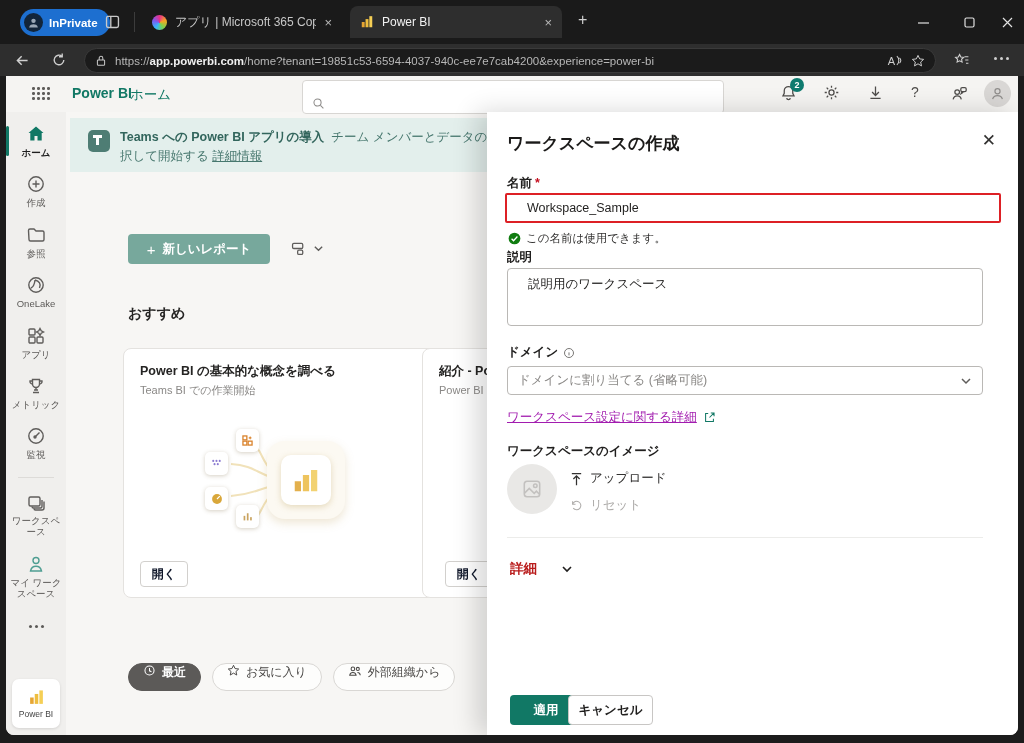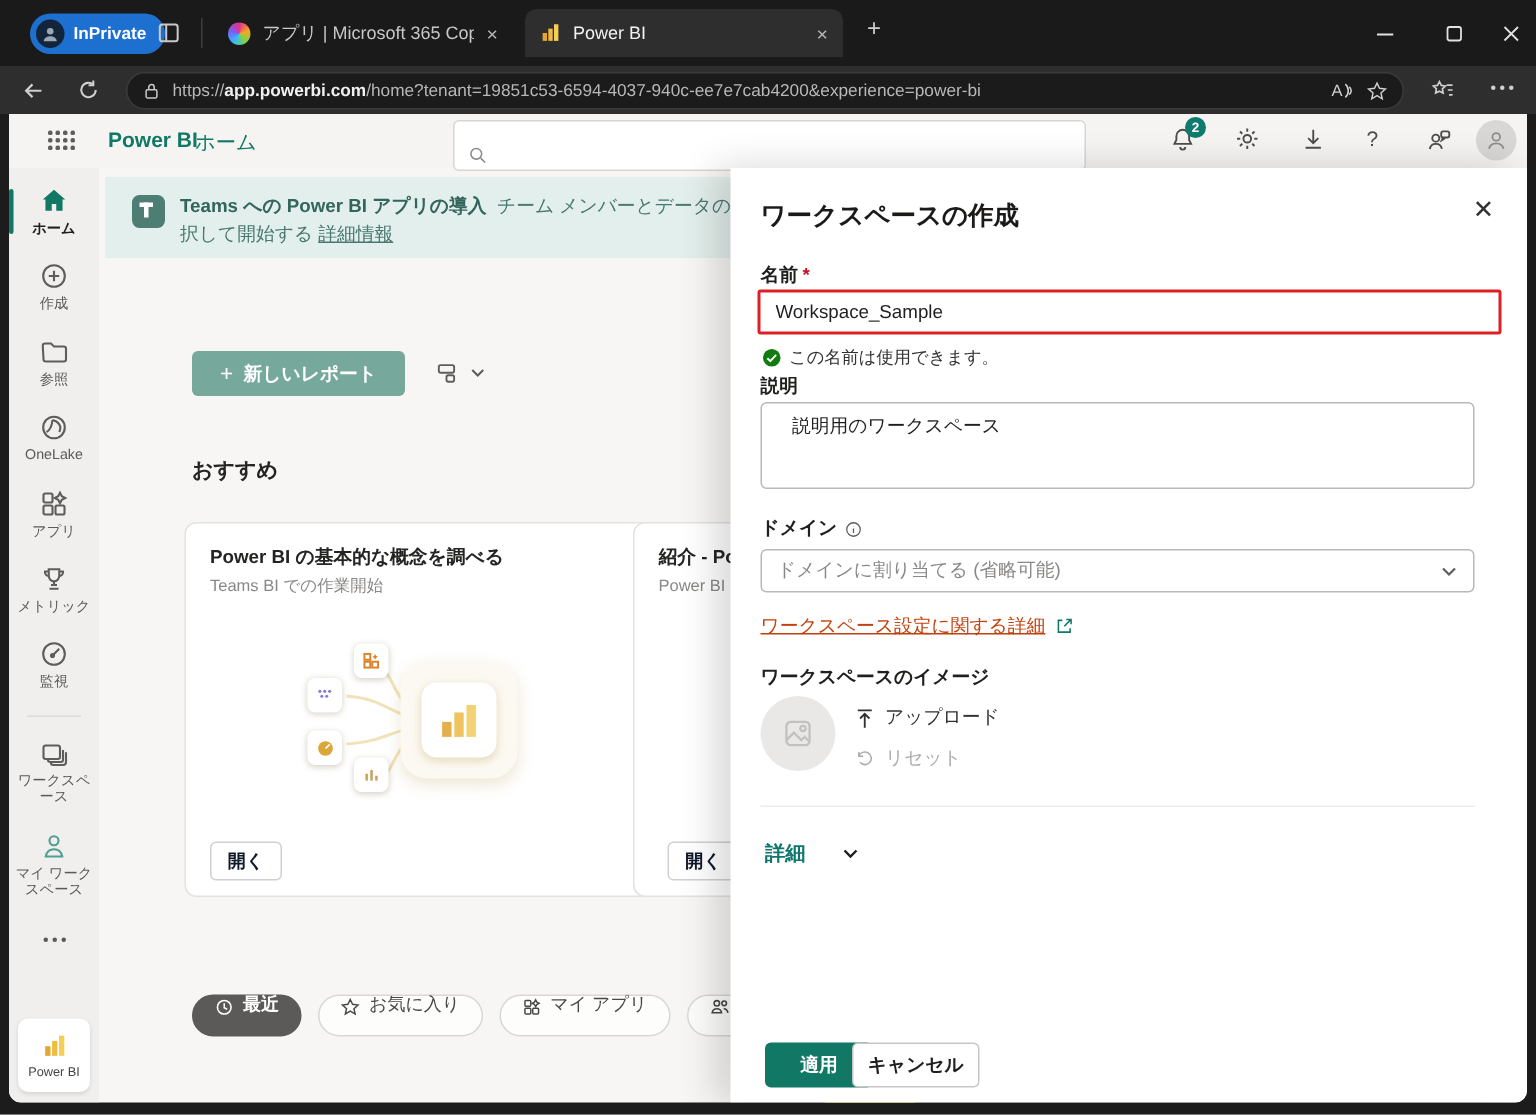--- a/index.html
+++ b/index.html
@@ -79,49 +79,49 @@
   .card .ttl{position:absolute;left:16px;top:14px;font-size:12.5px;font-weight:bold;color:#252423;white-space:nowrap;overflow:hidden;max-width:260px}
   .card .sub{position:absolute;left:16px;top:34px;font-size:11px;color:#8a8886;white-space:nowrap}
   .open-btn{position:absolute;left:16px;top:212px;width:48px;height:26px;background:#fff;border:1px solid #d2d0cd;border-radius:4px;
     font-size:12px;font-weight:bold;color:#0f172a;display:flex;align-items:center;justify-content:center}
   .tile-big{position:absolute;left:143px;top:92px;width:78px;height:78px;border-radius:18px;background:#fcf9f2;
     box-shadow:0 4px 10px rgba(190,160,90,.25);display:flex;align-items:center;justify-content:center}
   .tile-in{width:50px;height:50px;border-radius:10px;background:#fff;box-shadow:0 2px 6px rgba(190,160,90,.35);
     display:flex;align-items:center;justify-content:center}
   .mini{position:absolute;width:23px;height:23px;border-radius:5px;background:#fff;box-shadow:0 1px 4px rgba(120,100,60,.3);
     display:flex;align-items:center;justify-content:center}
-  .pill{height:28px;border-radius:14px;border:1px solid #d9d7d4;background:#fdfdfc;display:inline-flex;align-items:flex-end;
-    gap:6px;padding:12px 14px;font-size:12px;color:#4a4846;white-space:nowrap}
+  .pill{height:28px;border-radius:14px;border:1px solid #d9d7d4;background:#fdfdfc;display:inline-flex;align-items:flex-start;
+    gap:6px;padding:0 14px;font-size:12px;color:#4a4846;white-space:nowrap}
   .pill.dark{background:#5c5a58;border-color:#5c5a58;color:#fff;font-weight:bold}
   .pillrow{position:absolute;left:62px;top:551px;display:flex;gap:11px}
   .arc{position:absolute;left:399px;top:619px;width:230px;height:230px;border-radius:50%;background:#f4d563}
 
   
   .panel{position:absolute;left:481px;top:36px;width:531px;height:623px;background:#fff;z-index:5;
     box-shadow:-10px 0 24px rgba(0,0,0,.16)}
   .panel .ttl{position:absolute;left:20px;top:20px;font-size:17px;font-weight:bold;color:#1b1a19}
   .p-close{position:absolute;right:22px;top:18px;font-size:17px;color:#323130}
   .flabel{position:absolute;left:20px;font-size:12.5px;font-weight:bold;color:#201f1e}
   .req{color:#c50f1f;font-weight:bold;margin-left:3px}
   .name-input{position:absolute;left:18px;top:81px;width:496px;height:30px;border:2px solid #dd2025;border-radius:2px;
-    font-size:12.5px;color:#201f1e;padding:0 10px;outline:0}
+    font-size:12.5px;color:#201f1e;padding:0 20px;outline:0}
   .valid{position:absolute;left:21px;top:119px;display:flex;align-items:center;gap:5px;font-size:11.5px;color:#323130}
   .desc{position:absolute;left:20px;top:156px;width:476px;height:58px;border:1px solid #bab8b5;border-radius:4px;
     font-size:12.5px;color:#201f1e;padding:7px 20px;resize:none;outline:0;font-family:inherit}
   .dom-label{display:flex;align-items:center;gap:5px}
   .select{position:absolute;left:20px;top:254px;width:476px;height:29px;border:1px solid #bab8b5;border-radius:4px;
     display:flex;align-items:center;padding:0 10px;font-size:12.5px;color:#8a8886;justify-content:space-between}
-  .plink{position:absolute;left:20px;top:297px;display:flex;align-items:center;gap:6px;font-size:12.5px;color:#c2410c}
+  .plink{position:absolute;left:20px;top:297px;display:flex;align-items:center;gap:6px;font-size:12.5px;color:#a21caf}
   .img-circle{position:absolute;left:20px;top:352px;width:50px;height:50px;border-radius:50%;background:#e9e8e6;
     display:flex;align-items:center;justify-content:center;color:#c3c1bf}
   .imgact{position:absolute;left:83px;display:flex;align-items:center;gap:7px;font-size:12.5px}
   .imgact.up{top:358px;color:#323130}
   .imgact.rs{top:385px;color:#aeacaa}
   .pdiv{position:absolute;left:20px;top:425px;width:476px;height:1px;background:#ececea}
-  .advanced{position:absolute;left:23px;top:448px;display:flex;align-items:center;gap:24px;font-size:13.5px;font-weight:bold;color:#0f766e}
+  .advanced{position:absolute;left:23px;top:448px;display:flex;align-items:center;gap:24px;font-size:13.5px;font-weight:bold;color:#b91c1c}
   .apply{position:absolute;left:23px;top:583px;width:72px;height:30px;background:#117865;color:#fff;border:0;border-radius:4px;
     font-size:12.5px;font-weight:bold}
   .cancel{position:absolute;left:81px;top:583px;width:85px;height:30px;background:#fff;color:#201f1e;border:1px solid #c8c6c4;
     border-radius:4px;font-size:12.5px;font-weight:bold}
 </style>
 </head>
 <body>
 
 <div class="root">
 
@@ -456,29 +456,20 @@
             </svg>
           <span>最近</span>
         </span>
         <span class="pill">
           <svg width="13" height="13" viewBox="0 0 20 20" fill="none" stroke="#4a4846" stroke-width="1.5">
               <path d="M10 2l2.4 5 5.6.7-4.2 3.8 1.2 5.5L10 14l-5 3 1.2-5.5L2 7.7 7.6 7z"></path>
             </svg>
           <span>お気に入り</span>
         </span>
         <span class="pill">
-          <svg width="13" height="13" viewBox="0 0 20 20" fill="none" stroke="#4a4846" stroke-width="1.5">
-              <rect x="3" y="3" width="6" height="6" rx="1"></rect>
-              <rect x="3" y="11" width="6" height="6" rx="1"></rect>
-              <rect x="11" y="11" width="6" height="6" rx="1"></rect>
-              <path d="M14 2.5l1.2 2.3 2.3 1.2-2.3 1.2L14 9.5l-1.2-2.3-2.3-1.2 2.3-1.2z"></path>
-            </svg>
-          <span>マイ アプリ</span>
-        </span>
-        <span class="pill">
           <svg width="14" height="14" viewBox="0 0 20 20" fill="none" stroke="#4a4846" stroke-width="1.5">
               <circle cx="7" cy="7" r="2.6"></circle>
               <path d="M2.5 16c.6-3 2.6-3.8 4.5-3.8s3.9.8 4.5 3.8z"></path>
               <circle cx="14" cy="7" r="2.2"></circle>
               <path d="M13.5 12.2c2 .1 3.6 1 4 3.8"></path>
             </svg>
           <span>外部組織から</span>
         </span>
       </div>
 

